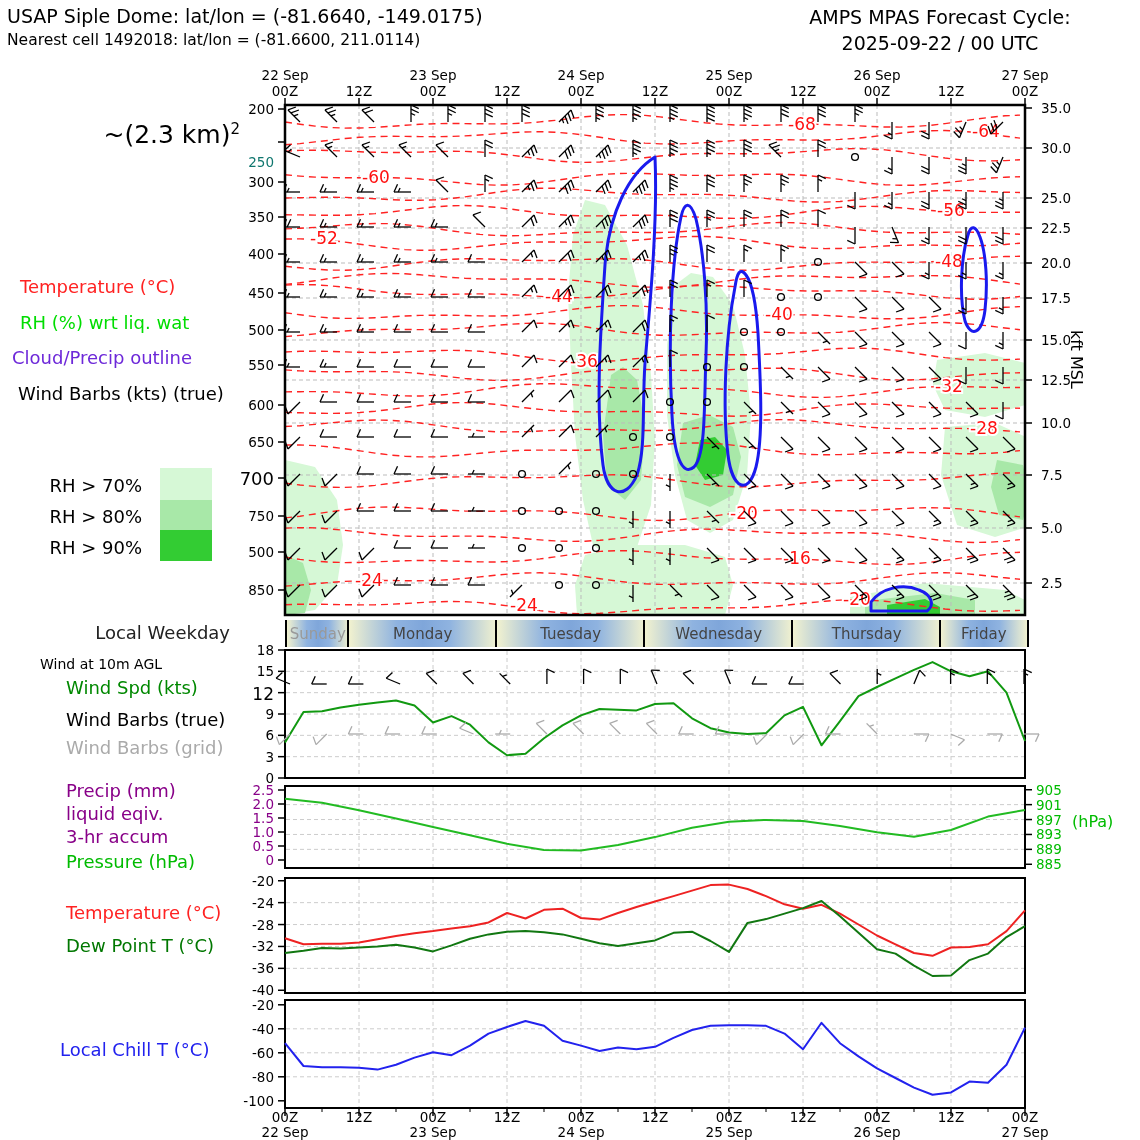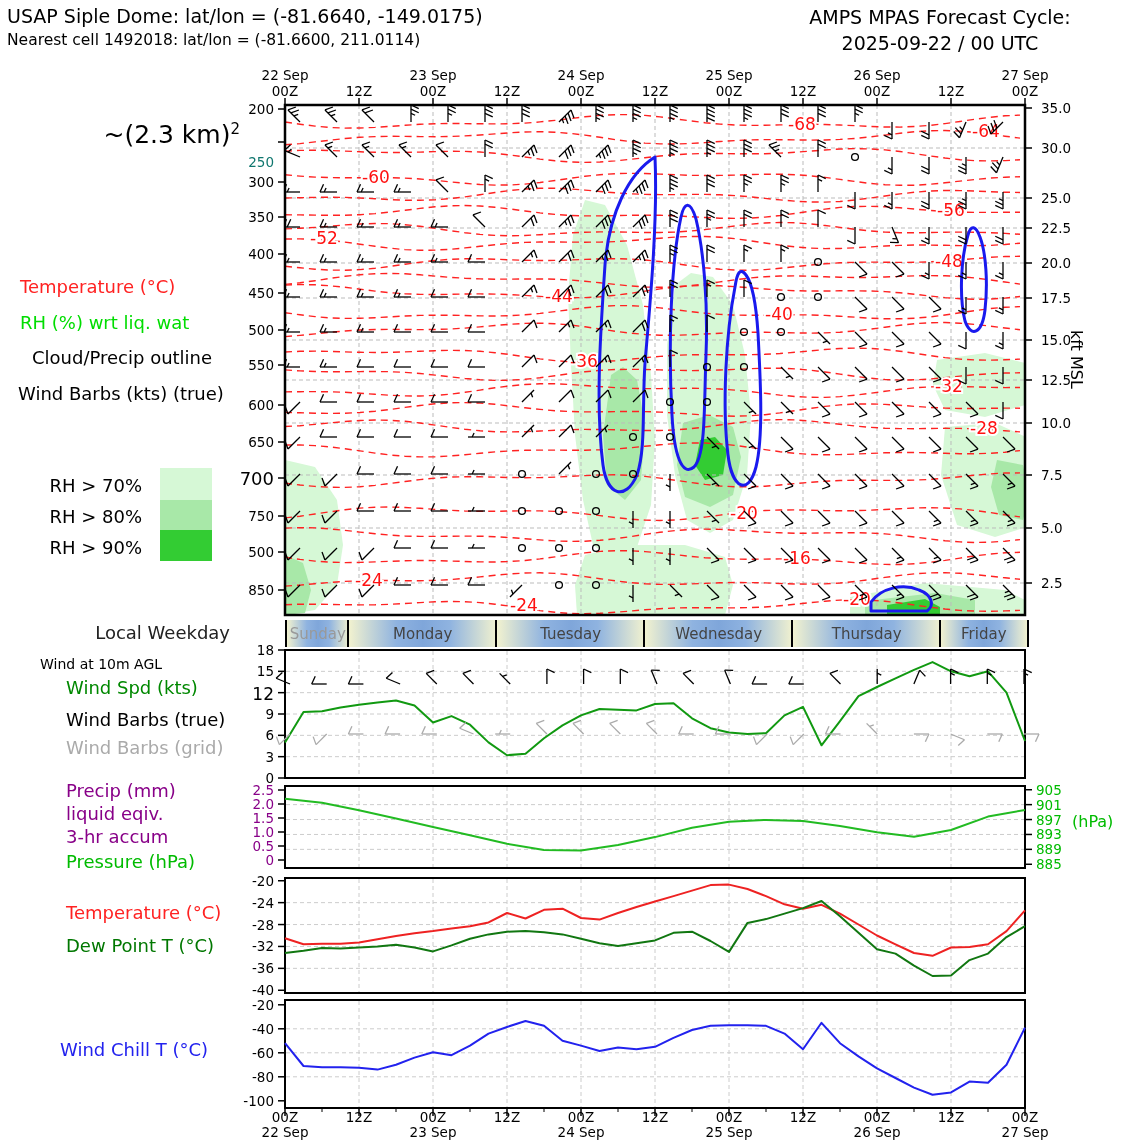--- a/index.html
+++ b/index.html
@@ -28,21 +28,21 @@
     <div>AMPS MPAS Forecast Cycle:</div>
     <div>2025-09-22 / 00 UTC</div>
   </div>
 
   <div class="abs cellsz" style="left:20px;top:118px;width:220px;">
     <div><span>~(2.3 km)</span><sup>2</sup></div>
   </div>
 
   <div class="abs leg" style="left: 20px; top: 276px; color: rgb(255, 34, 34);">Temperature (°C)</div>
   <div class="abs leg" style="left: 20px; top: 312px; color: rgb(0, 221, 0);">RH (%) wrt liq. wat</div>
-  <div class="abs leg" style="left: 32px; top: 347px; color: #000000;">Cloud/Precip outline</div>
+  <div class="abs leg" style="left: 12px; top: 347px; color: #6d28d9;">Cloud/Precip outline</div>
   <div class="abs leg" style="left: 18px; top: 383px; color: rgb(0, 0, 0);">Wind Barbs (kts) (true)</div>
 
   <div class="abs rhleg" style="left:0px;top:475px;width:142px;">RH &gt; 70%</div>
   <div class="abs rhleg" style="left:0px;top:506px;width:142px;">RH &gt; 80%</div>
   <div class="abs rhleg" style="left:0px;top:537px;width:142px;">RH &gt; 90%</div>
   <div class="abs" style="left: 160px; top: 468px; width: 52px; height: 32px; background-color: rgb(214, 248, 214);"></div>
   <div class="abs" style="left: 160px; top: 500px; width: 52px; height: 30px; background-color: rgb(168, 232, 168);"></div>
   <div class="abs" style="left: 160px; top: 530px; width: 52px; height: 31px; background-color: rgb(51, 204, 51);"></div>
 
   <div class="abs" style="left:0px;top:622px;width:230px;text-align:right;font-size:18px;color:#222;">Local Weekday</div>
@@ -51,21 +51,21 @@
   <div class="abs leg" style="left:66px;top:709px;">Wind Barbs (true)</div>
   <div class="abs leg" style="left: 66px; top: 737px; color: rgb(170, 170, 170);">Wind Barbs (grid)</div>
 
   <div class="abs leg" style="left: 66px; top: 780px; color: rgb(136, 0, 136);">Precip (mm)</div>
   <div class="abs leg" style="left: 66px; top: 803px; color: rgb(136, 0, 136);">liquid eqiv.</div>
   <div class="abs leg" style="left: 66px; top: 826px; color: rgb(136, 0, 136);">3-hr accum</div>
   <div class="abs leg" style="left: 66px; top: 851px; color: rgb(0, 187, 0);">Pressure (hPa)</div>
 
   <div class="abs leg" style="left: 66px; top: 902px; color: rgb(255, 34, 34);">Temperature (°C)</div>
   <div class="abs leg" style="left: 66px; top: 935px; color: rgb(0, 119, 0);">Dew Point T (°C)</div>
-  <div class="abs leg" style="left: 60px; top: 1039px; color: rgb(34, 34, 238);">Wind Chill T (°C)</div>
+  <div class="abs leg" style="left: 60px; top: 1039px; color: rgb(34, 34, 238);">Local Chill T (°C)</div>
 
   <div class="abs" style="left:1086px;top:330px;font-size:16px;transform:rotate(90deg);transform-origin:left top;">kft MSL</div>
   <div class="abs" style="left: 1072px; top: 812px; font-size: 16px; color: rgb(0, 187, 0);">(hPa)</div>
 
   <div id="daybar">
       <div style="position: absolute; left: 285px; top: 620px; width: 61.6667px; height: 27px; background: linear-gradient(90deg, rgb(242, 242, 207) 0%, rgb(143, 179, 224) 32%, rgb(127, 166, 218) 50%, rgb(143, 179, 224) 68%, rgb(242, 242, 207) 100%); display: flex; align-items: center; justify-content: center; font-size: 15px; color: rgb(153, 153, 153); border-left: 2px solid rgb(0, 0, 0);">Sunday</div>
       <div style="position: absolute; left: 346.667px; top: 620px; width: 148px; height: 27px; background: linear-gradient(90deg, rgb(242, 242, 207) 0%, rgb(143, 179, 224) 32%, rgb(127, 166, 218) 50%, rgb(143, 179, 224) 68%, rgb(242, 242, 207) 100%); display: flex; align-items: center; justify-content: center; font-size: 15px; color: rgb(68, 68, 68); border-left: 2px solid rgb(0, 0, 0);">Monday</div>
       <div style="position: absolute; left: 494.667px; top: 620px; width: 148px; height: 27px; background: linear-gradient(90deg, rgb(242, 242, 207) 0%, rgb(143, 179, 224) 32%, rgb(127, 166, 218) 50%, rgb(143, 179, 224) 68%, rgb(242, 242, 207) 100%); display: flex; align-items: center; justify-content: center; font-size: 15px; color: rgb(68, 68, 68); border-left: 2px solid rgb(0, 0, 0);">Tuesday</div>
       <div style="position: absolute; left: 642.667px; top: 620px; width: 148px; height: 27px; background: linear-gradient(90deg, rgb(242, 242, 207) 0%, rgb(143, 179, 224) 32%, rgb(127, 166, 218) 50%, rgb(143, 179, 224) 68%, rgb(242, 242, 207) 100%); display: flex; align-items: center; justify-content: center; font-size: 15px; color: rgb(68, 68, 68); border-left: 2px solid rgb(0, 0, 0);">Wednesday</div>
       <div style="position: absolute; left: 790.667px; top: 620px; width: 148px; height: 27px; background: linear-gradient(90deg, rgb(242, 242, 207) 0%, rgb(143, 179, 224) 32%, rgb(127, 166, 218) 50%, rgb(143, 179, 224) 68%, rgb(242, 242, 207) 100%); display: flex; align-items: center; justify-content: center; font-size: 15px; color: rgb(68, 68, 68); border-left: 2px solid rgb(0, 0, 0);">Thursday</div>

